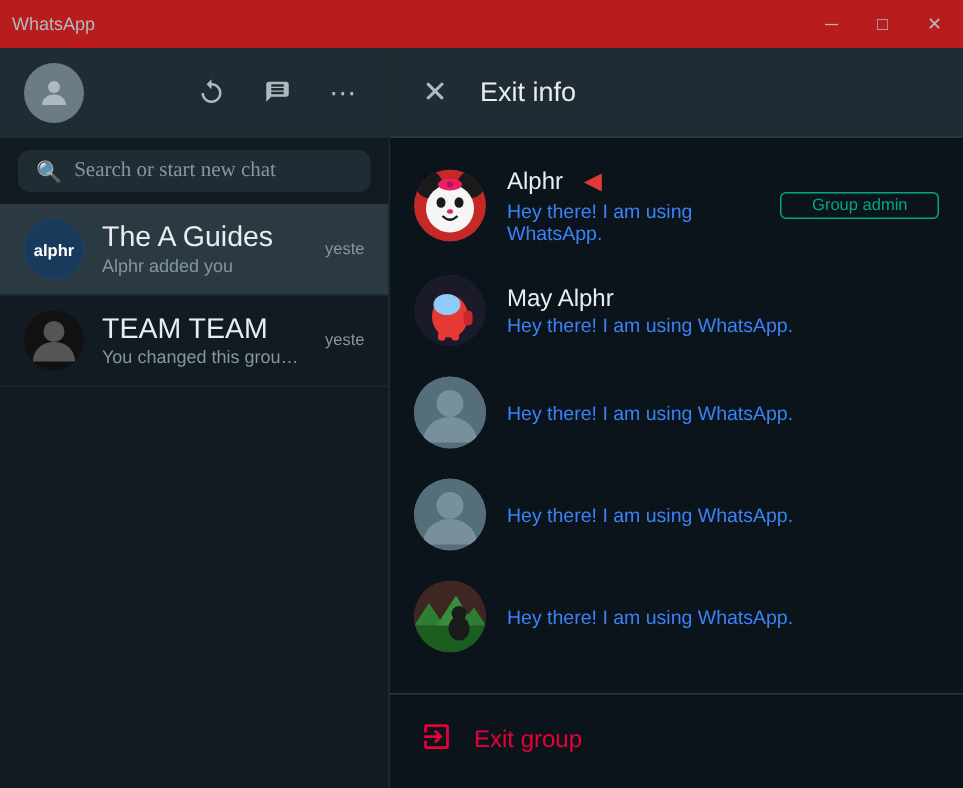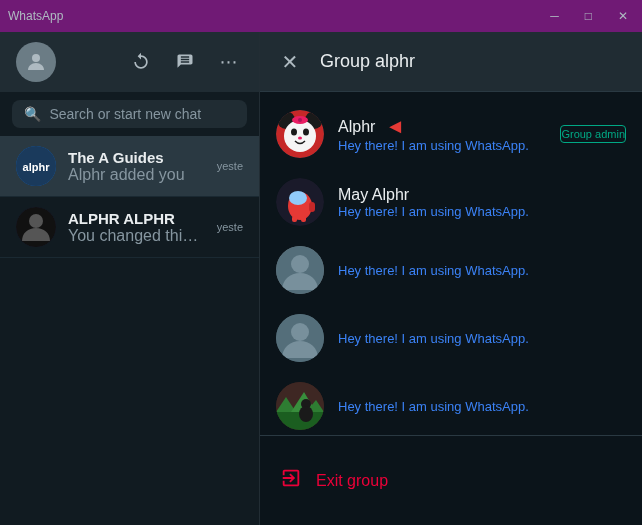--- a/index.html
+++ b/index.html
@@ -8,21 +8,21 @@
       height: 525px;
       font-family: 'Segoe UI', Arial, sans-serif;
       background: #111b21;
       overflow: hidden;
       display: flex;
       flex-direction: column;
     }
 
     
     .title-bar {
-      background: #701a75;
+      background: #b91c1c;
       height: 32px;
       display: flex;
       align-items: center;
       padding: 0 8px;
       justify-content: space-between;
       flex-shrink: 0;
     }
     .title-bar-left {
       display: flex;
       align-items: center;
@@ -115,20 +115,21 @@
       padding: 6px 12px;
       gap: 8px;
     }
     .search-input-wrapper input {
       background: none;
       border: none;
       outline: none;
       color: #a3a3a3;
       font-size: 14px;
       flex: 1;
+      font-family: Liberation Serif, serif;
     }
     .search-input-wrapper input::placeholder { color: #8696a0; }
     .search-icon { color: #8696a0; font-size: 14px; }
 
     
     .chat-list {
       flex: 1;
       overflow-y: auto;
     }
     .chat-item {
@@ -136,29 +137,29 @@
       align-items: center;
       padding: 10px 16px;
       gap: 12px;
       cursor: pointer;
       border-bottom: 1px solid #1a2932;
     }
     .chat-item:hover, .chat-item.active { background: #2a3942; }
     .chat-info { flex: 1; min-width: 0; }
     .chat-name {
       color: #e9edef;
-      font-size: 15px;
-      font-weight: 700;
+      font-size: 19px;
+      font-weight: 400;
       white-space: nowrap;
       overflow: hidden;
       text-overflow: ellipsis;
     }
     .chat-preview {
       color: #8696a0;
-      font-size: 16px;
+      font-size: 12px;
       white-space: nowrap;
       overflow: hidden;
       text-overflow: ellipsis;
     }
     .chat-time {
       color: #8696a0;
       font-size: 11px;
       flex-shrink: 0;
     }
 
@@ -232,35 +233,35 @@
     }
     .member-status {
       color: #3b82f6;
       font-size: 13px;
     }
     .admin-badge {
       background: transparent;
       border: 1px solid #00a884;
       color: #00a884;
       font-size: 11px;
-      padding: 2px 0;
+      padding: 2px 20px;
       border-radius: 4px;
       flex-shrink: 0;
     }
 
     
     .red-arrow {
       color: #e53935;
       font-size: 20px;
       margin-left: 4px;
     }
 
     
     .exit-group {
-      padding: 31px 20px;
+      padding: 17px 20px;
       display: flex;
       align-items: center;
       gap: 14px;
       cursor: pointer;
       border-top: 1px solid #2a3942;
       flex-shrink: 0;
     }
     .exit-icon { color: #ea0038; font-size: 20px; }
     .exit-label { color: #ea0038; font-size: 16px; font-weight: 400; }
 
@@ -374,33 +375,33 @@
       <div class="chat-item">
         <div class="alphr-team-logo">
           <svg viewBox="0 0 40 40" width="40" height="40">
             <circle cx="20" cy="20" r="20" fill="#111"></circle>
 
             <circle cx="20" cy="14" r="7" fill="#555"></circle>
             <path d="M6 34c0-8 6.3-13 14-13s14 5 14 13" fill="#555"></path>
           </svg>
         </div>
         <div class="chat-info">
-          <div class="chat-name">ALPHR ALPHR</div>
+          <div class="chat-name">TEAM TEAM</div>
           <div class="chat-preview">You changed this group's icon</div>
         </div>
         <div class="chat-time">yeste</div>
       </div>
     </div>
   </div>
 
   <div class="group-info-panel">
 
     <div class="group-info-header">
       <button class="close-btn">✕</button>
-      <span class="group-info-title">Group alphr</span>
+      <span class="group-info-title">Exit info</span>
     </div>
 
     <div class="members-list">
 
       <div class="member-item">
         <div class="member-avatar emoji-avatar">
 
           <svg viewBox="0 0 48 48" width="48" height="48">
             <circle cx="24" cy="24" r="24" fill="#c62828"></circle>
 

